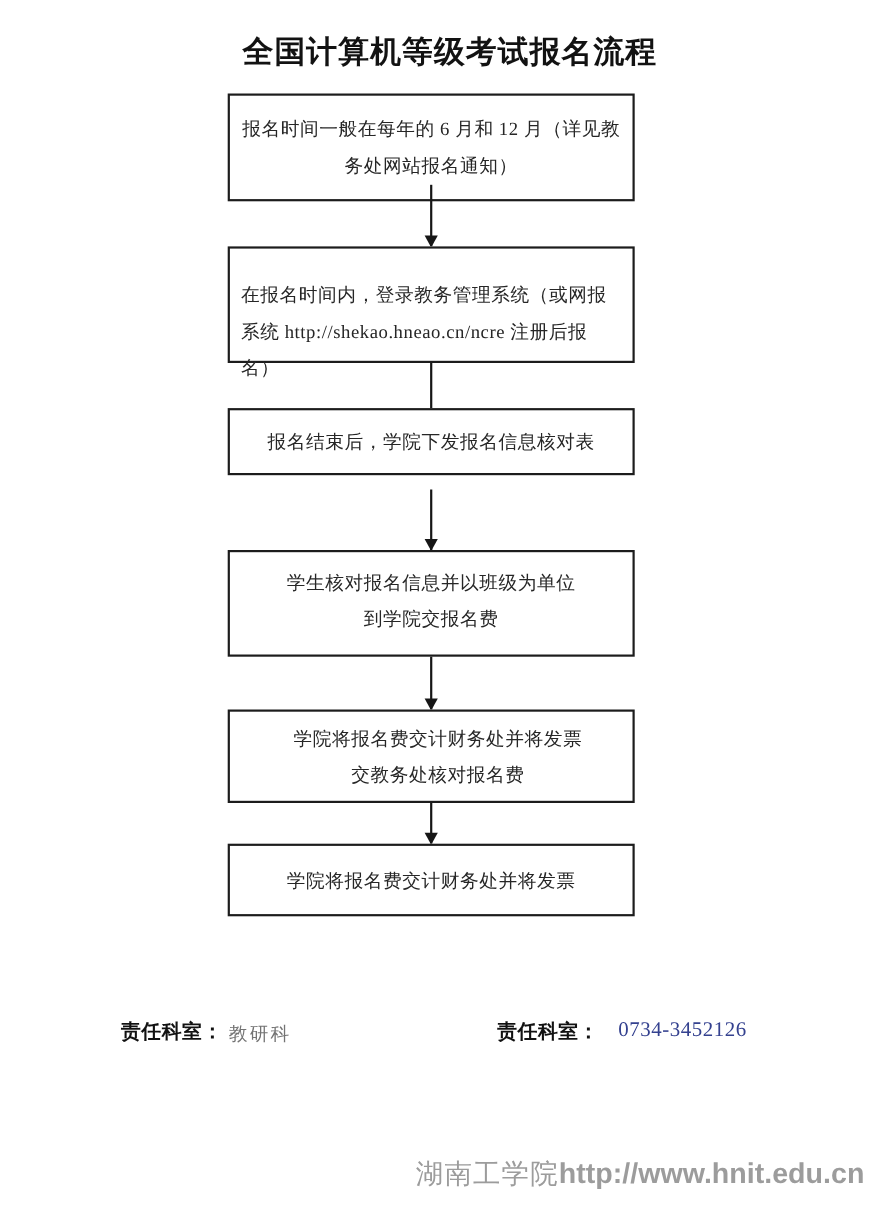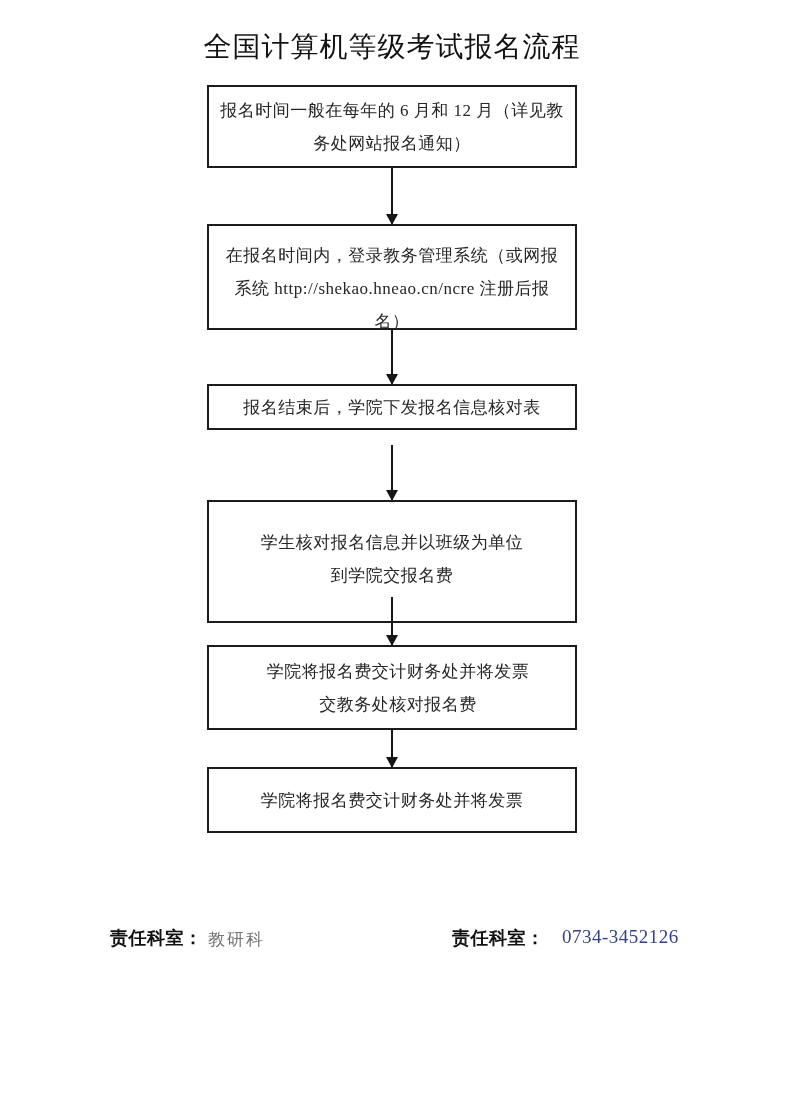--- a/index.html
+++ b/index.html
@@ -8,24 +8,24 @@
     background: #ffffff;
     position: relative;
     font-family: "Liberation Serif", "DejaVu Serif", serif;
     color: #222222;
     overflow: hidden;
   }
   .page { position: absolute; inset: 0; }
 
   .title {
     position: absolute;
-    top: 28px; left: 0; width: 784px;
+    top: 28px; left: 17px; width: 784px;
     text-align: center;
     font-family: "Liberation Sans", "DejaVu Sans", sans-serif;
-    font-weight: normal;
+    font-weight: bold;
     font-size: 28px;
     letter-spacing: 1px;
     color: #121212;
   }
 
   .flow-box {
     position: absolute;
     left: 207px; width: 370px;
     border: 2px solid #1c1c1c;
     box-sizing: border-box;
@@ -36,25 +36,25 @@
     text-align: center;
   }
   .flow-box .step-text {
     white-space: pre-line;
     font-size: 17px;
     line-height: 33px;
     letter-spacing: 0.5px;
     color: #262626;
     padding: 0 10px;
   }
-  .box-1 { top: 85px;  height: 83px; }
+  .box-1 { top: 85px;  height: 98px; }
   .box-2 { top: 224px; height: 106px; align-items: flex-start; }
-  .box-2 .step-text { padding-top: 13px; text-align: center; }
-  .box-3 { top: 384px; height: 46px; }
-  .box-4 { top: 500px; height: 123px; padding-bottom: 6px; }
+  .box-2 .step-text { padding-top: 26px; text-align: left; }
+  .box-3 { top: 371px; height: 61px; }
+  .box-4 { top: 500px; height: 97px; padding-bottom: 6px; }
   .box-5 { top: 645px; height: 85px; padding-left: 12px; }
   .box-6 { top: 767px; height: 66px; }
 
   .flow-arrow {
     position: absolute;
     left: 391px;
     width: 0;
     border-left: 2px solid #161616;
   }
   .flow-arrow::after {
@@ -150,14 +150,18 @@
     <span class="step-text">学院将报名费交计财务处并将发票</span>
   </div>
 
   <div class="info-row">
     <span class="info-label dept-label">责任科室：</span>
     <span class="dept-value">教研科</span>
     <span class="info-label phone-label">责任科室：</span>
     <span class="phone-value">0734-3452126</span>
   </div>
 
+  <div class="watermark">
+    <span class="wm-name">湖南工学院</span>
+    <span class="wm-url">http://www.hnit.edu.cn</span>
+  </div>
 
 </div>
 
 </body></html>

